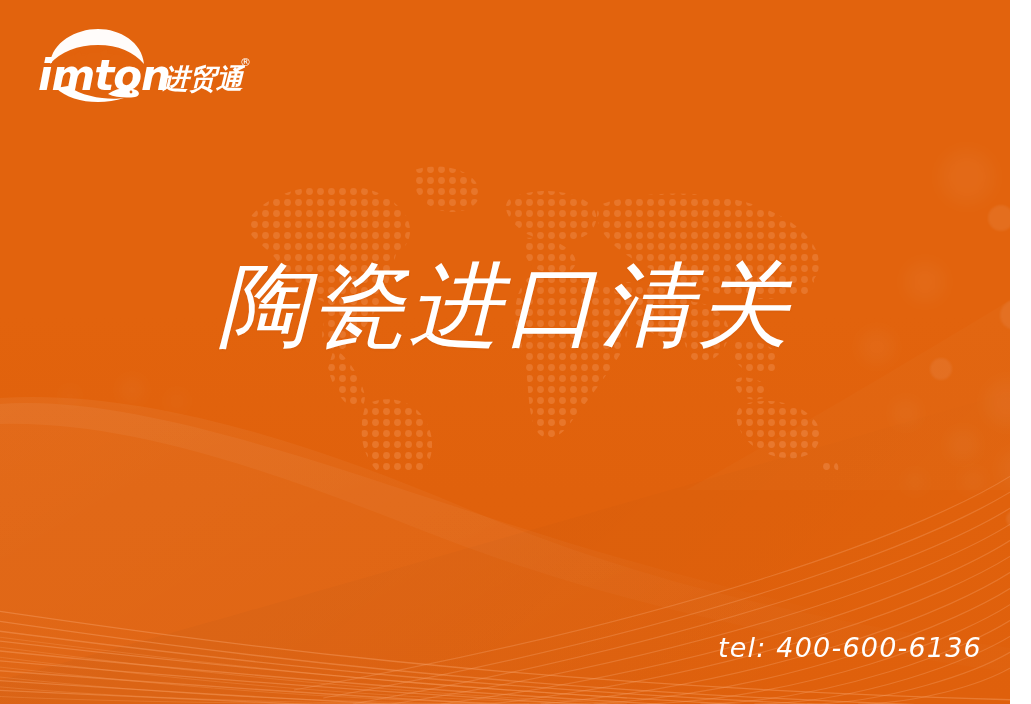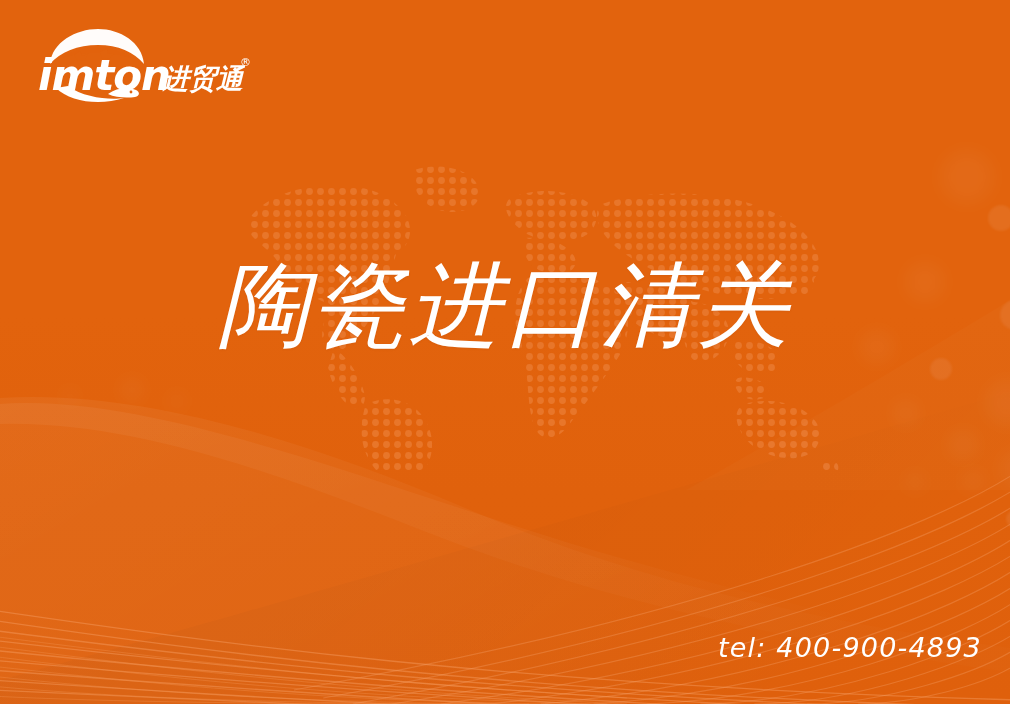--- a/index.html
+++ b/index.html
@@ -284,15 +284,15 @@
       <text x="126" y="62" font-family="'DejaVu Sans','Liberation Sans',sans-serif" font-size="27" font-weight="700" fill="#ffffff" letter-spacing="0">进贸通</text>
       <text x="204" y="40" font-family="'DejaVu Sans','Liberation Sans',sans-serif" font-size="11" fill="#ffffff">®</text>
     </svg>
 
   </div>
 
   <div class="headline">
     <span class="line">陶瓷进口清关</span>
   </div>
 
-  <div class="tel">tel: 400-900-4893</div>
+  <div class="tel">tel: 400-600-6136</div>
 
 </div>
 
 </body></html>

